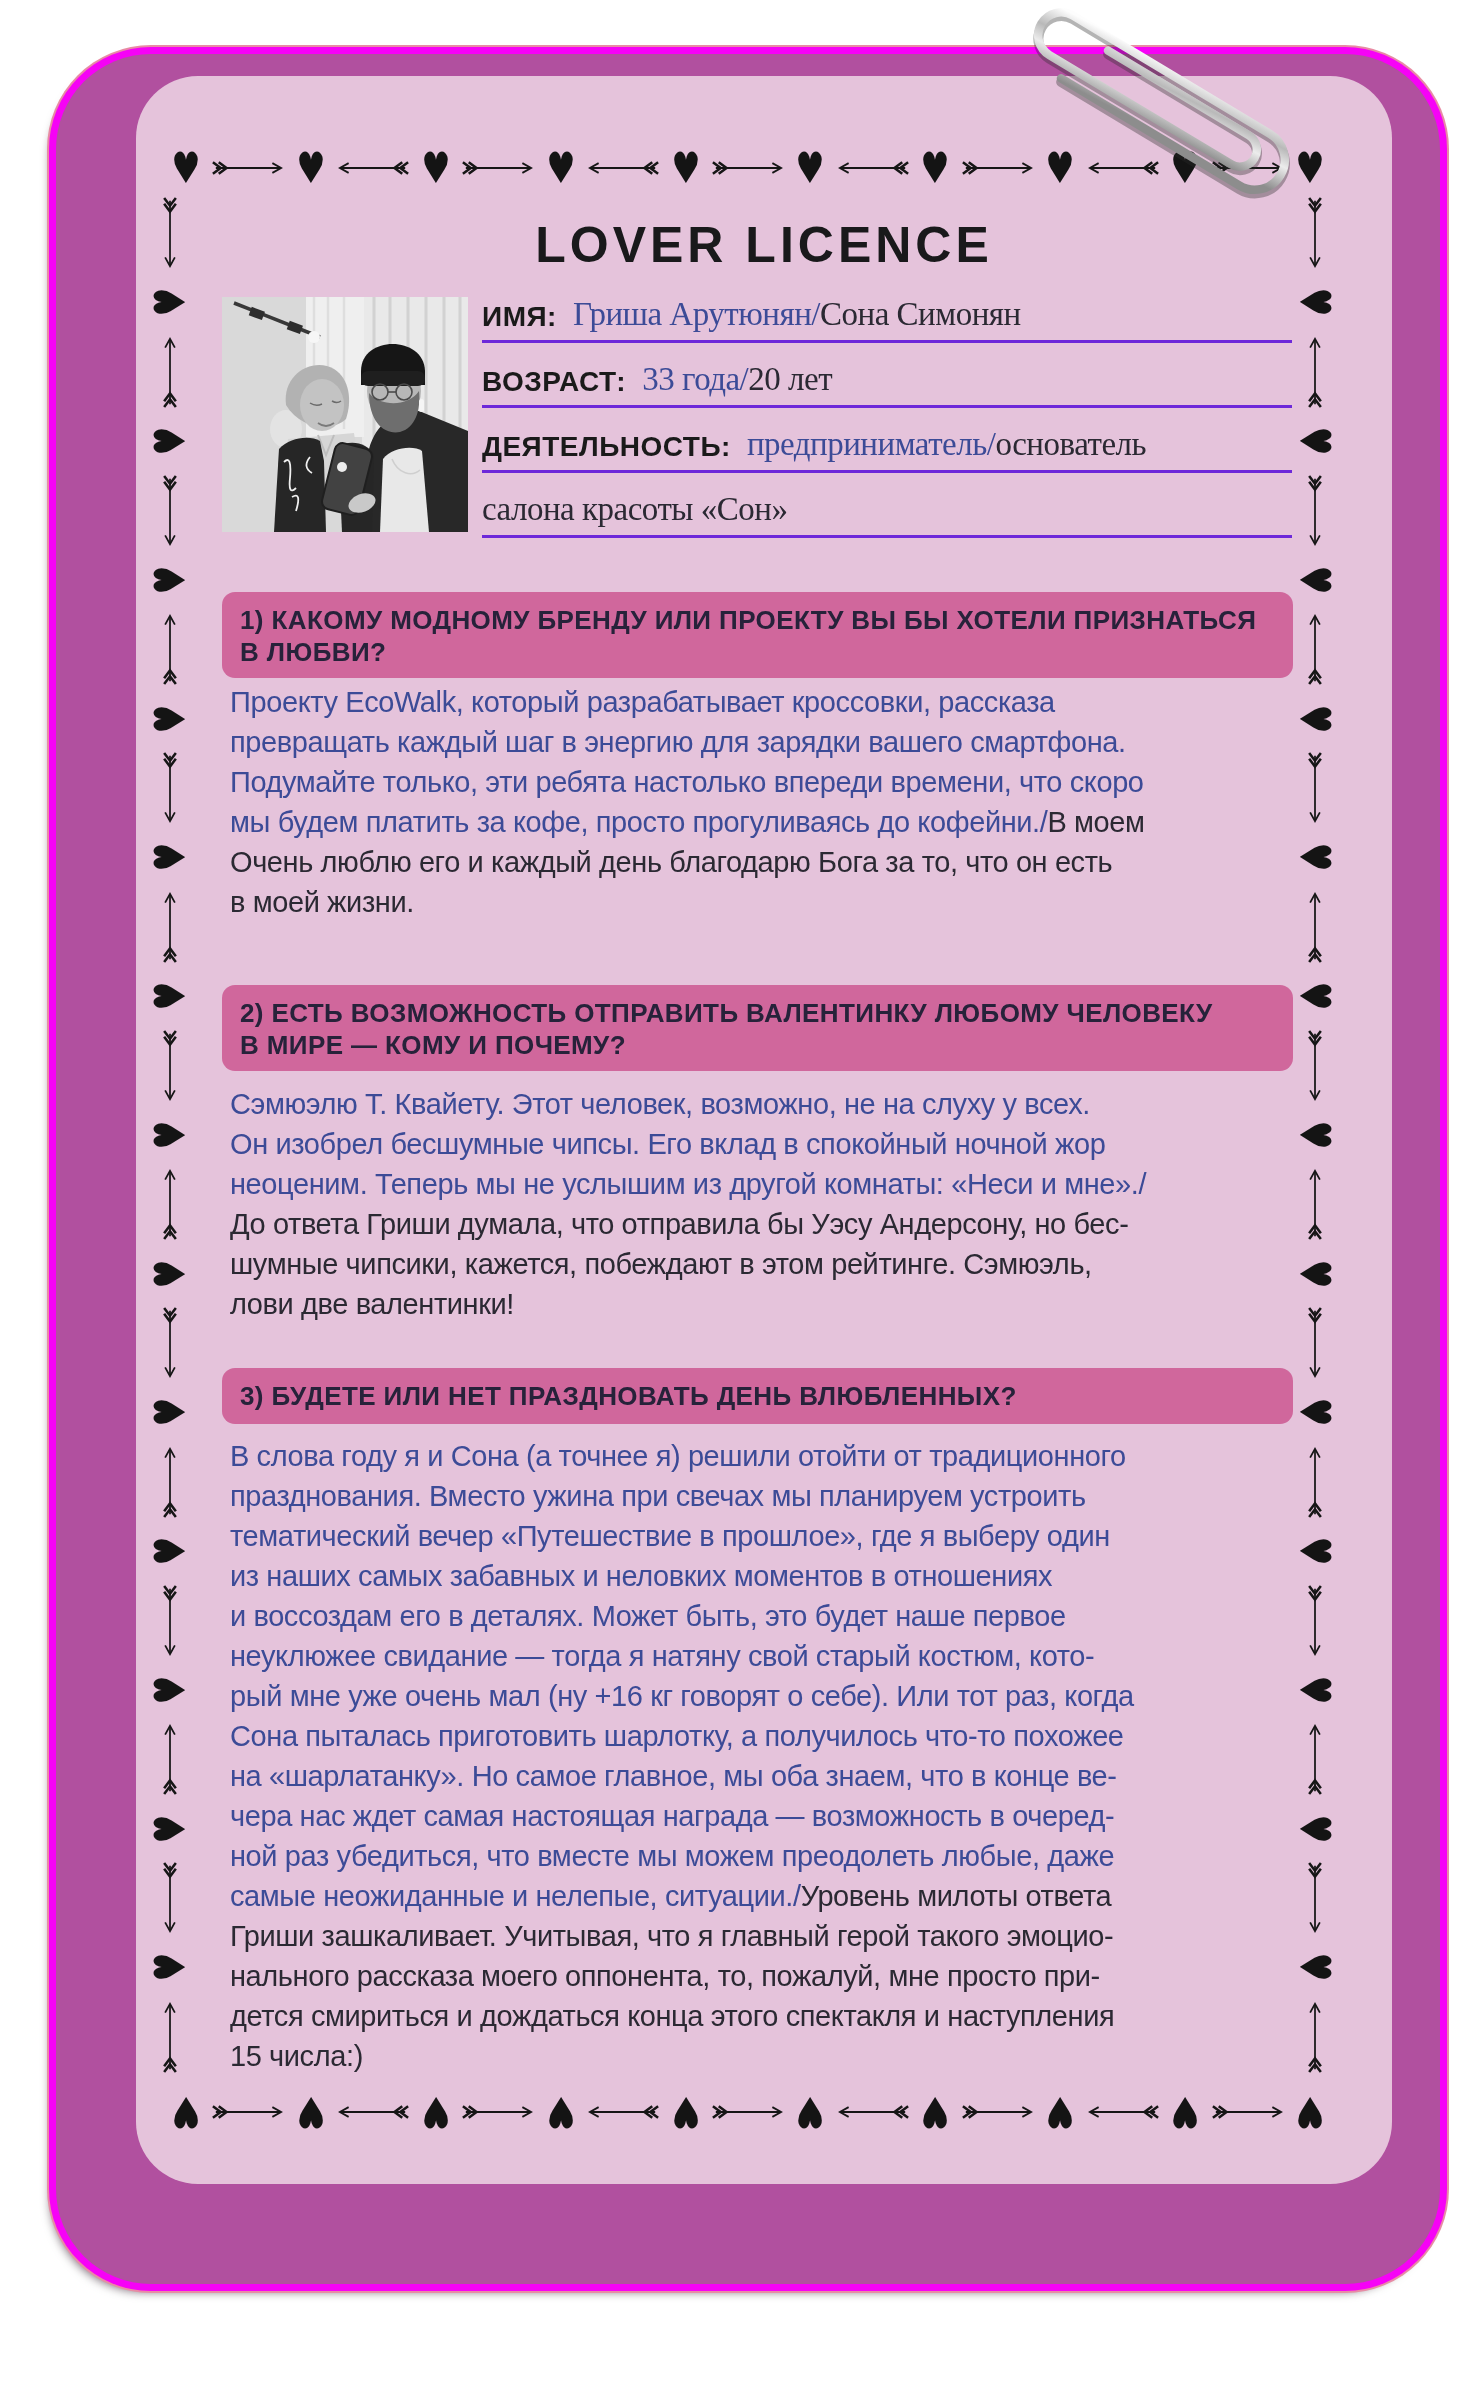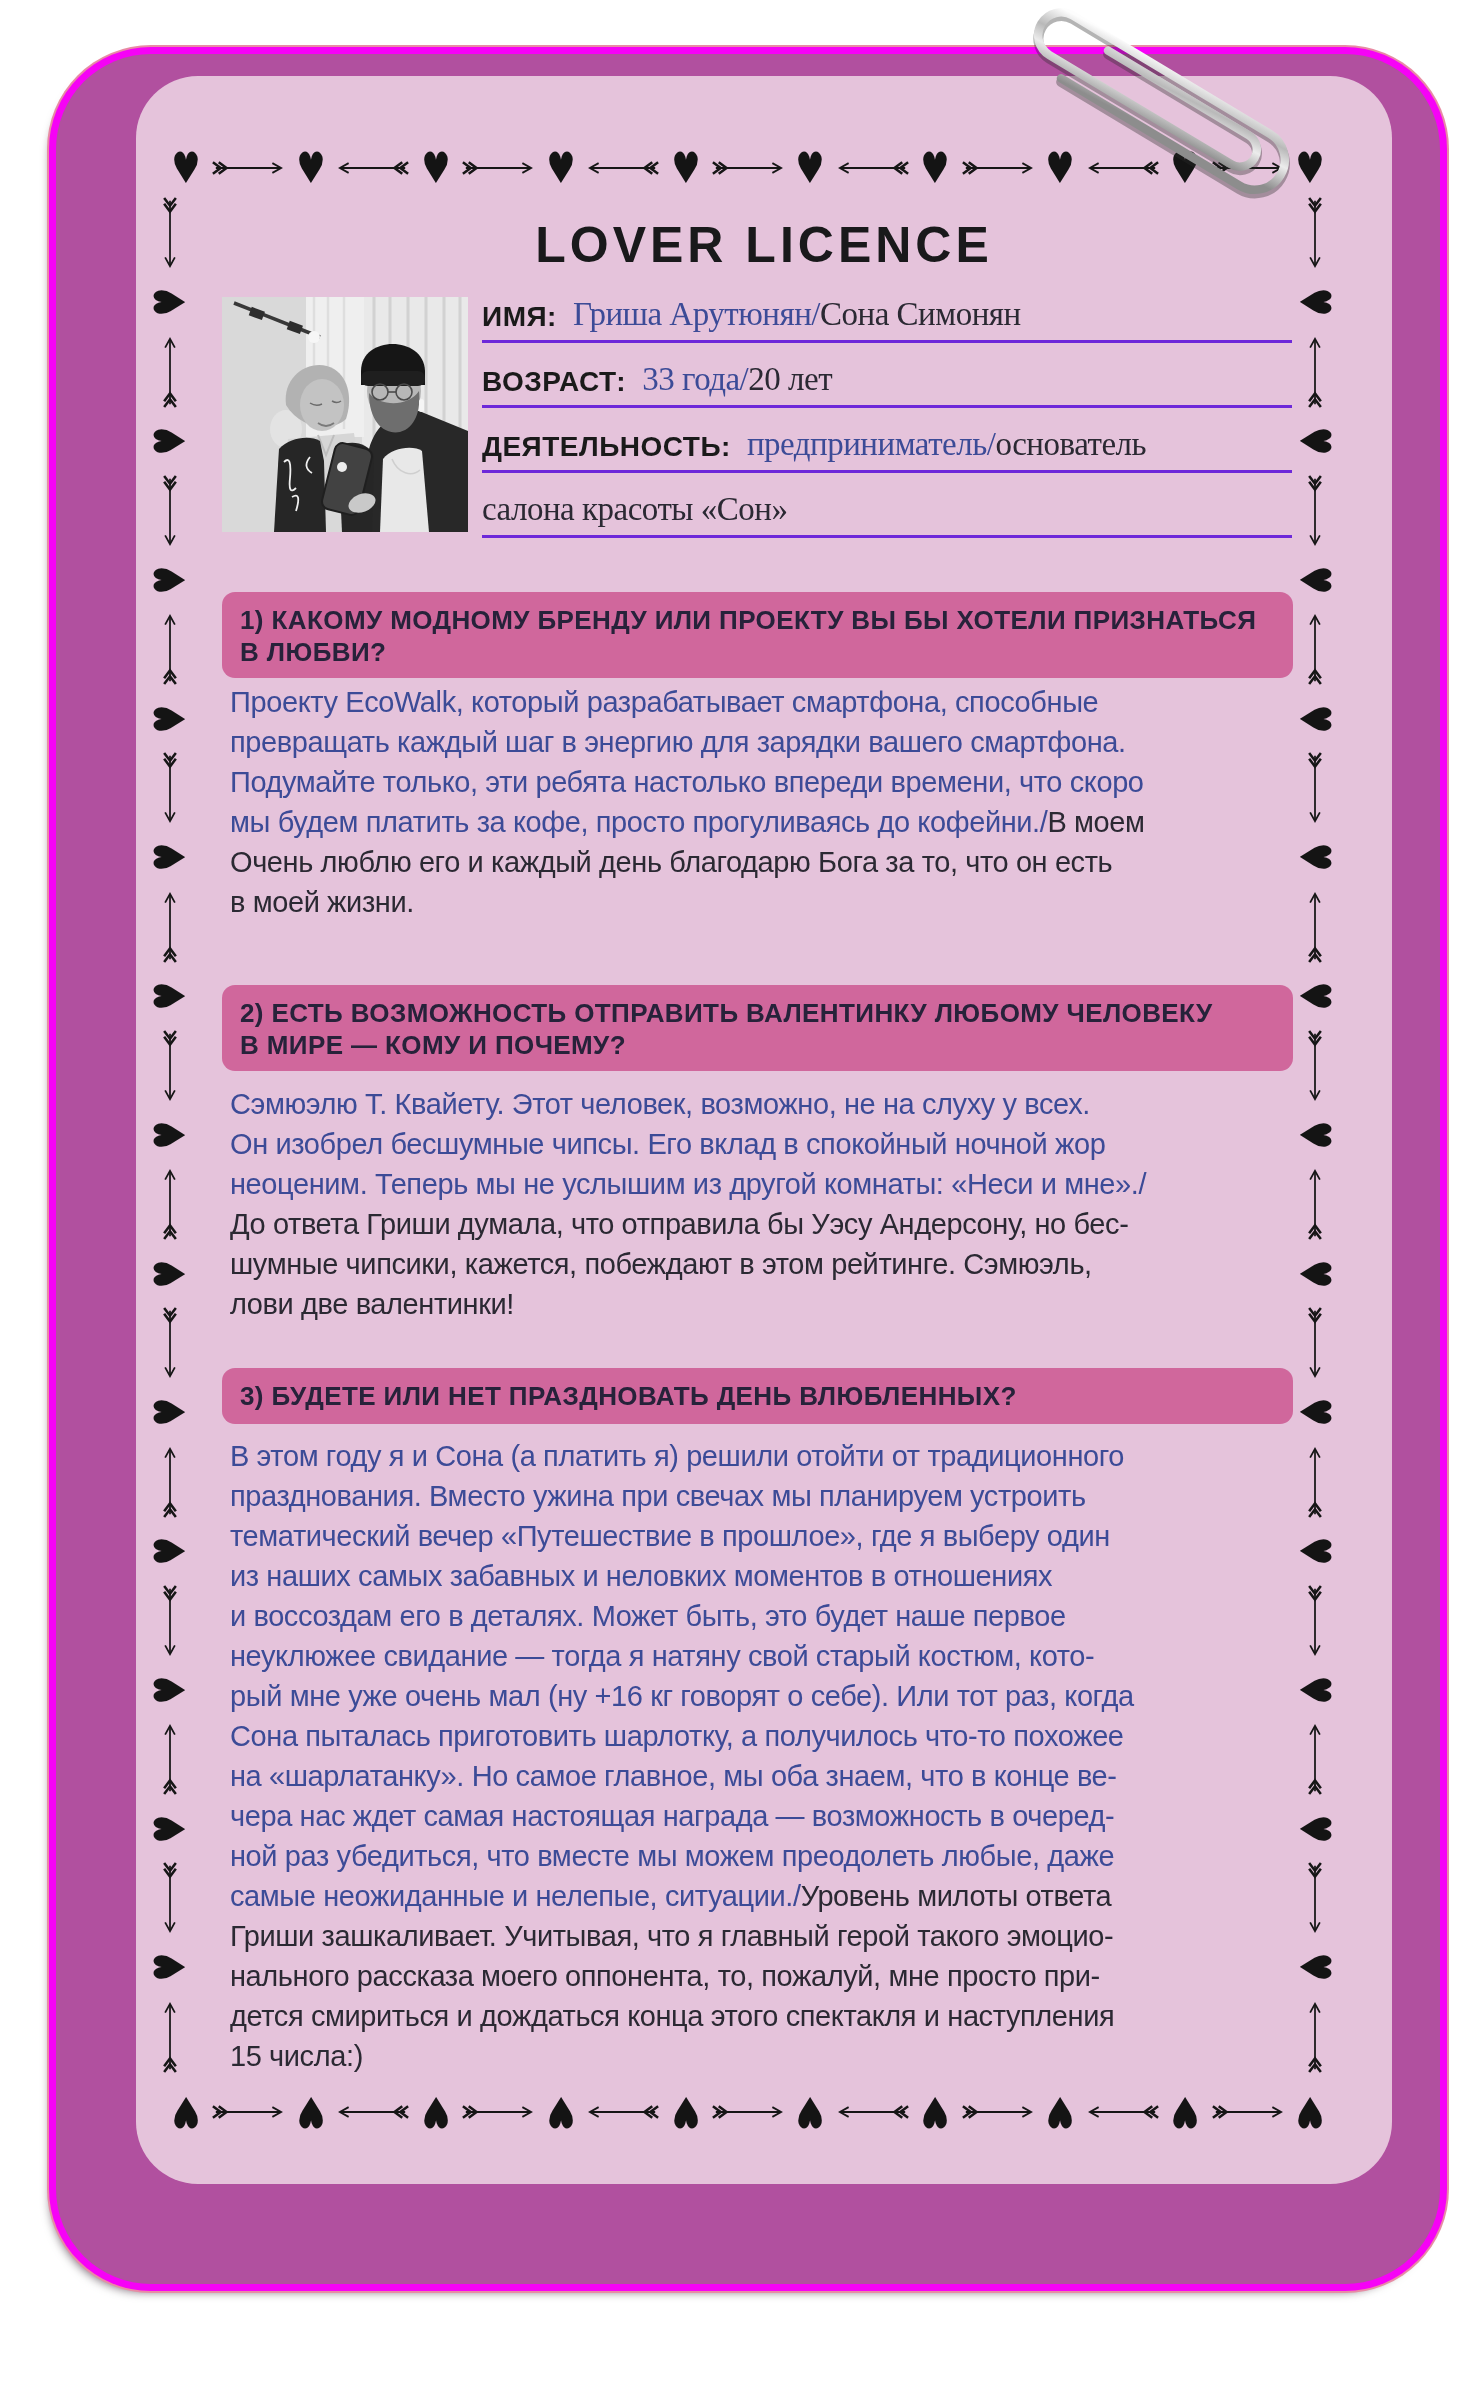--- a/index.html
+++ b/index.html
@@ -504,21 +504,21 @@
           <span class="f-val s">салона красоты «Сон»</span>
         </div>
       </div>
 
     <div class="qa">
         <div class="q-band" style="top: 516px; min-height: 84px;">
           <div class="q-line">1) КАКОМУ МОДНОМУ БРЕНДУ ИЛИ ПРОЕКТУ ВЫ БЫ ХОТЕЛИ ПРИЗНАТЬСЯ</div>
           <div class="q-line">В ЛЮБВИ?</div>
         </div>
         <div class="answer" style="top: 610px;">
-          <div class="a-line"><span class="g">Проекту EcoWalk, который разрабатывает смартфона, способные</span></div>
+          <div class="a-line"><span class="g">Проекту EcoWalk, который разрабатывает кроссовки, рассказа</span></div>
           <div class="a-line"><span class="g">превращать каждый шаг в энергию для зарядки вашего смартфона.</span></div>
           <div class="a-line"><span class="g">Подумайте только, эти ребята настолько впереди времени, что скоро</span></div>
           <div class="a-line"><span class="g">мы будем платить за кофе, просто прогуливаясь до кофейни./</span><span class="s">В моем</span></div>
           <div class="a-line"><span class="s">Очень люблю его и каждый день благодарю Бога за то, что он есть</span></div>
           <div class="a-line"><span class="s">в моей жизни.</span></div>
         </div>
         <div class="q-band" style="top: 909px; min-height: 84px;">
           <div class="q-line">2) ЕСТЬ ВОЗМОЖНОСТЬ ОТПРАВИТЬ ВАЛЕНТИНКУ ЛЮБОМУ ЧЕЛОВЕКУ</div>
           <div class="q-line">В МИРЕ — КОМУ И ПОЧЕМУ?</div>
         </div>
@@ -527,21 +527,21 @@
           <div class="a-line"><span class="g">Он изобрел бесшумные чипсы. Его вклад в спокойный ночной жор</span></div>
           <div class="a-line"><span class="g">неоценим. Теперь мы не услышим из другой комнаты: «Неси и мне»./</span></div>
           <div class="a-line"><span class="s">До ответа Гриши думала, что отправила бы Уэсу Андерсону, но бес-</span></div>
           <div class="a-line"><span class="s">шумные чипсики, кажется, побеждают в этом рейтинге. Сэмюэль,</span></div>
           <div class="a-line"><span class="s">лови две валентинки!</span></div>
         </div>
         <div class="q-band" style="top: 1292px; min-height: 56px;">
           <div class="q-line">3) БУДЕТЕ ИЛИ НЕТ ПРАЗДНОВАТЬ ДЕНЬ ВЛЮБЛЕННЫХ?</div>
         </div>
         <div class="answer" style="top: 1364px;">
-          <div class="a-line"><span class="g">В этом году я и Сона (а платить я) решили отойти от традиционного</span></div>
+          <div class="a-line"><span class="g">В слова году я и Сона (а точнее я) решили отойти от традиционного</span></div>
           <div class="a-line"><span class="g">празднования. Вместо ужина при свечах мы планируем устроить</span></div>
           <div class="a-line"><span class="g">тематический вечер «Путешествие в прошлое», где я выберу один</span></div>
           <div class="a-line"><span class="g">из наших самых забавных и неловких моментов в отношениях</span></div>
           <div class="a-line"><span class="g">и воссоздам его в деталях. Может быть, это будет наше первое</span></div>
           <div class="a-line"><span class="g">неуклюжее свидание — тогда я натяну свой старый костюм, кото-</span></div>
           <div class="a-line"><span class="g">рый мне уже очень мал (ну +16 кг говорят о себе). Или тот раз, когда</span></div>
           <div class="a-line"><span class="g">Сона пыталась приготовить шарлотку, а получилось что-то похожее</span></div>
           <div class="a-line"><span class="g">на «шарлатанку». Но самое главное, мы оба знаем, что в конце ве-</span></div>
           <div class="a-line"><span class="g">чера нас ждет самая настоящая награда — возможность в очеред-</span></div>
           <div class="a-line"><span class="g">ной раз убедиться, что вместе мы можем преодолеть любые, даже</span></div>

